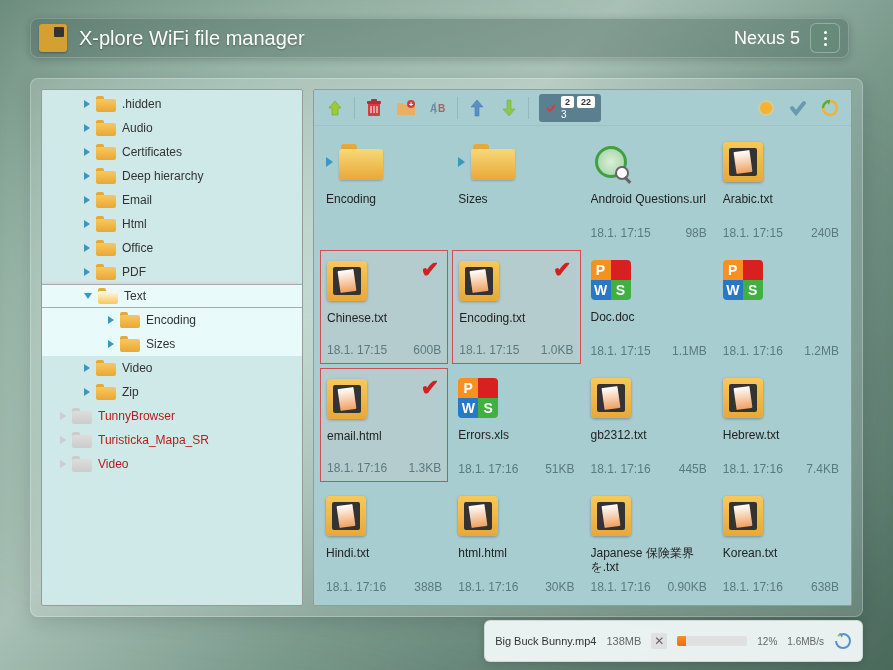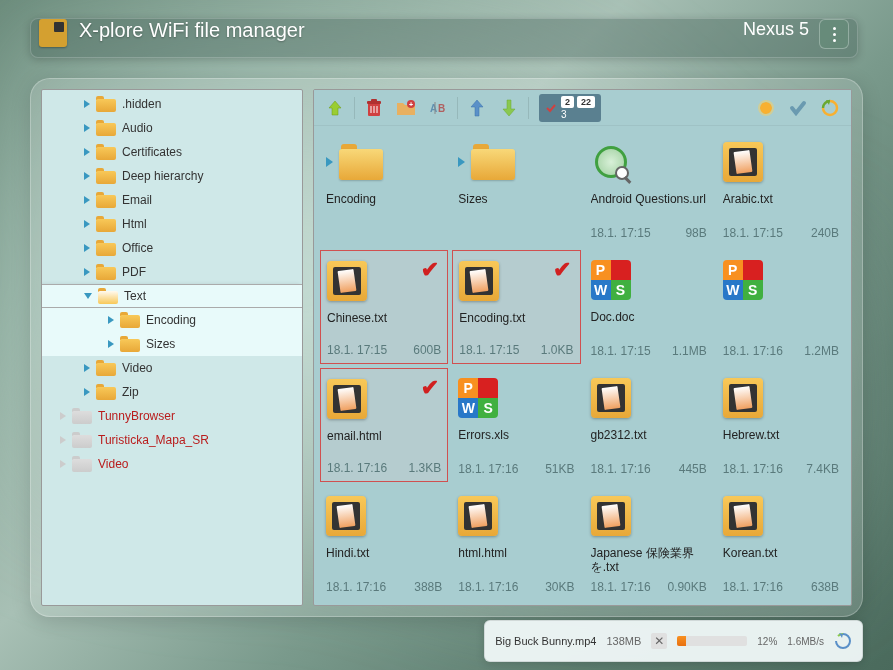--- a/index.html
+++ b/index.html
@@ -1,25 +1,25 @@
 <!DOCTYPE html>
 <html><head>
 <meta charset="utf-8">
 <style>
 *{box-sizing:border-box;margin:0;padding:0;font-family:Arial,Helvetica,sans-serif}
 body{width:893px;height:670px;background:linear-gradient(135deg,#6a8a7a 0%,#8ba89a 20%,#a8c0b5 40%,#7a9a8c 60%,#5a7a6c 80%,#4a6a5c 100%);overflow:hidden;position:relative}
 .background-blur{position:absolute;inset:0;background:radial-gradient(ellipse at 30% 40%,rgba(200,230,220,0.6) 0%,transparent 60%),radial-gradient(ellipse at 70% 60%,rgba(180,210,200,0.4) 0%,transparent 50%);filter:blur(40px)}
-.header{position:absolute;top:18px;left:30px;right:35px;height:40px;background:rgba(60,90,80,0.35);border:1px solid rgba(255,255,255,0.2);border-radius:8px;display:flex;align-items:flex-start;padding:0 8px;box-shadow:0 2px 8px rgba(0,0,0,0.2)}
+.header{position:absolute;top:18px;left:30px;right:44px;height:40px;background:rgba(60,90,80,0.35);border:1px solid rgba(255,255,255,0.2);border-radius:8px;display:flex;align-items:center;padding:0 8px;box-shadow:0 2px 8px rgba(0,0,0,0.2)}
 .header-icon{width:28px;height:28px;background:#d4a030;border-radius:3px;position:relative;margin-right:12px;box-shadow:0 1px 2px rgba(0,0,0,0.3)}
 .header-icon::before{content:'';position:absolute;top:3px;right:3px;width:10px;height:10px;background:#333;border-radius:1px}
 .header-title{color:#fff;font-size:20px;flex:1;text-shadow:0 1px 2px rgba(0,0,0,0.3)}
 .header-device{color:#fff;font-size:18px;margin-right:10px}
 .header-menu{width:30px;height:30px;background:rgba(100,140,120,0.6);border:1px solid rgba(255,255,255,0.3);border-radius:6px;display:flex;flex-direction:column;align-items:center;justify-content:center;gap:3px;cursor:pointer}
 .header-menu span{width:3px;height:3px;background:#fff;border-radius:50%}
-.main-panel{position:absolute;top:78px;left:30px;right:30px;bottom:53px;background:rgba(255,255,255,0.15);border:1px solid rgba(255,255,255,0.25);border-radius:20px;padding:10px;display:flex;gap:10px;box-shadow:0 4px 20px rgba(0,0,0,0.15)}
+.main-panel{position:absolute;top:78px;left:30px;right:30px;bottom:53px;background:rgba(255,255,255,0.15);border:1px solid rgba(255,255,255,0.25);border-radius:8px;padding:10px;display:flex;gap:10px;box-shadow:0 4px 20px rgba(0,0,0,0.15)}
 .tree-panel{width:262px;background:#cfe8e8;border:1px solid #999;border-radius:2px;overflow:hidden;position:relative}
 .tree-content{padding:2px 0}
 .tree-item{display:flex;align-items:center;height:24px;padding-left:18px;font-size:12px;color:#333;cursor:pointer;position:relative}
 .tree-item.level1{padding-left:42px}
 .tree-item.level2{padding-left:66px}
 .tree-item.dimmed{color:#b91c1c}
 .tree-item.selected{background:#e8fafa;border-top:1px solid #aaa;border-bottom:1px solid #aaa;box-shadow:-2px 0 4px rgba(0,0,0,0.1)}
 .tree-item.selected-parent{background:#e8fafa}
 .tree-expand{width:0;height:0;border-left:6px solid #3998c0;border-top:4px solid transparent;border-bottom:4px solid transparent;margin-right:6px;flex-shrink:0}
 .tree-expand.down{border-left:4px solid transparent;border-right:4px solid transparent;border-top:6px solid #3998c0;border-bottom:none}

